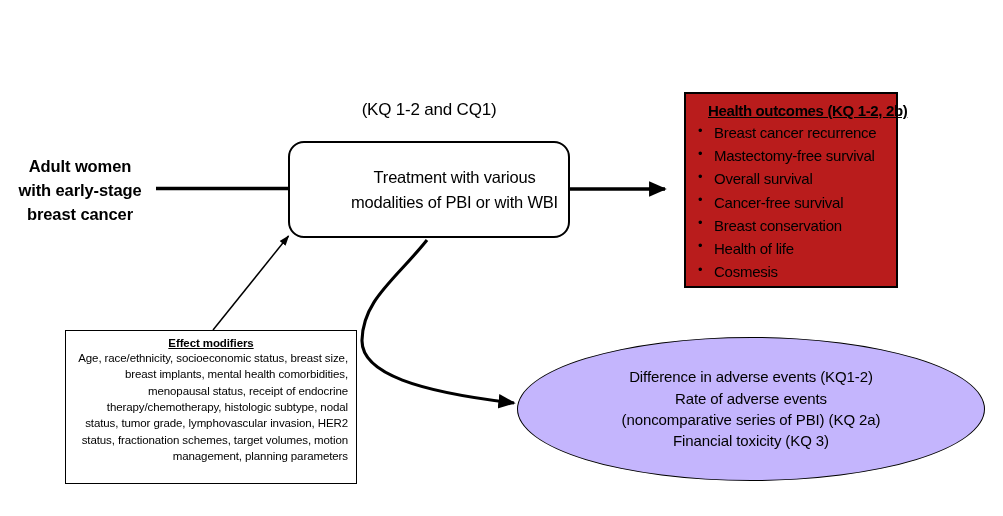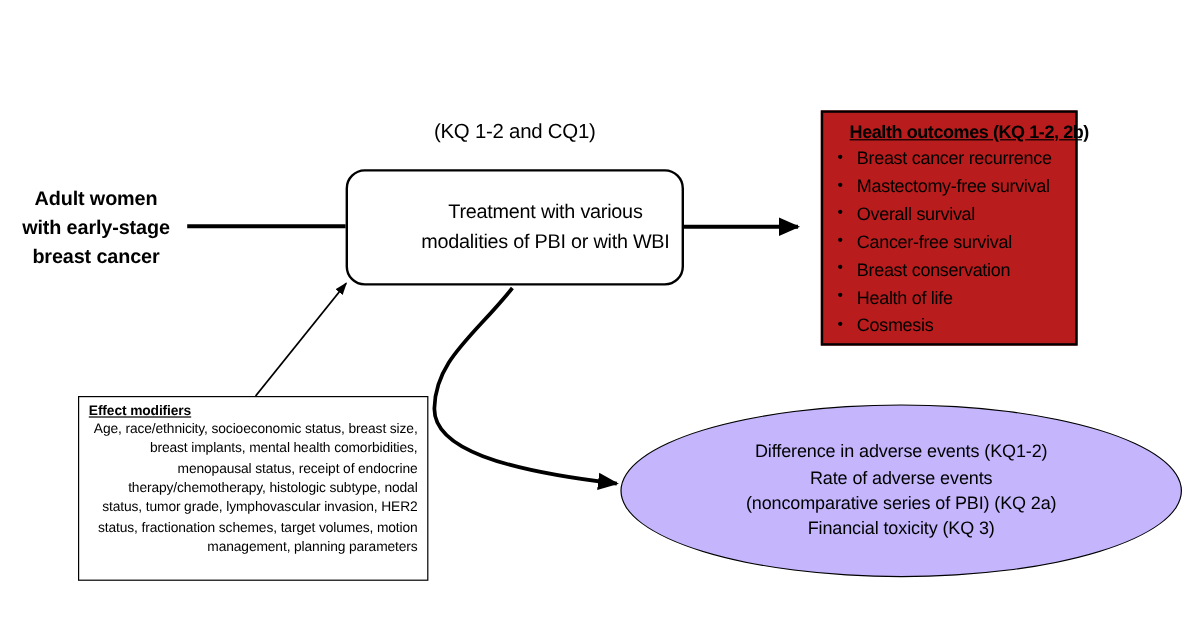--- a/index.html
+++ b/index.html
@@ -122,21 +122,21 @@
     position: absolute;
     left: 65px;
     top: 330px;
     width: 292px;
     height: 154px;
     border: 1.4px solid #000;
     background: #fff;
     padding: 6px 8px 0 8px;
   }
   #modifiers-title {
-    text-align: left;
+    text-align: center;
     font-weight: bold;
     font-size: 11.5px;
     text-decoration: underline;
     letter-spacing: -0.1px;
     margin-bottom: 1px;
   }
   #modifiers-text {
     text-align: right;
     font-size: 11.5px;
     line-height: 1.42;

